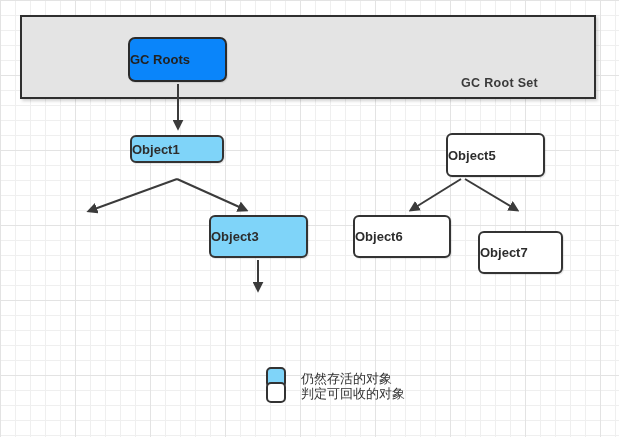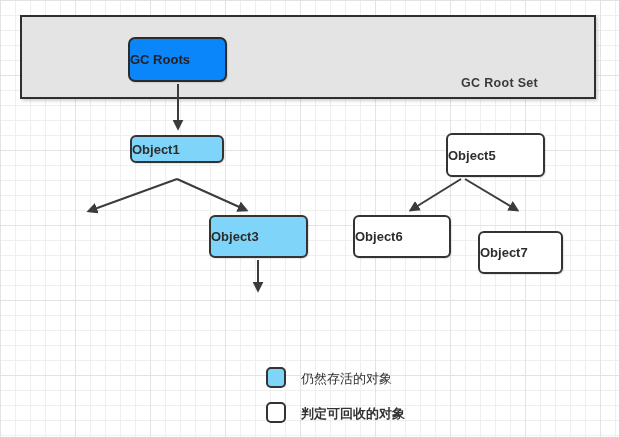--- a/index.html
+++ b/index.html
@@ -68,21 +68,21 @@
   .legend-item {
     position: absolute;
     left: 234px;
     display: flex;
     align-items: flex-end;
     gap: 15px;
     height: 22px;
     margin-left: 32px;
   }
   #legend-alive       { top: 366px; }
-  #legend-collectable { top: 401px; font-weight: bold; }
+  #legend-collectable { top: 381px; }
   .legend-swatch {
     box-sizing: border-box;
     width: 20px; height: 21px;
     border: 2px solid #333333;
     border-radius: 5px;
     flex: 0 0 auto;
   }
   .legend-label {
     font-size: 13px;
     color: #333333;

